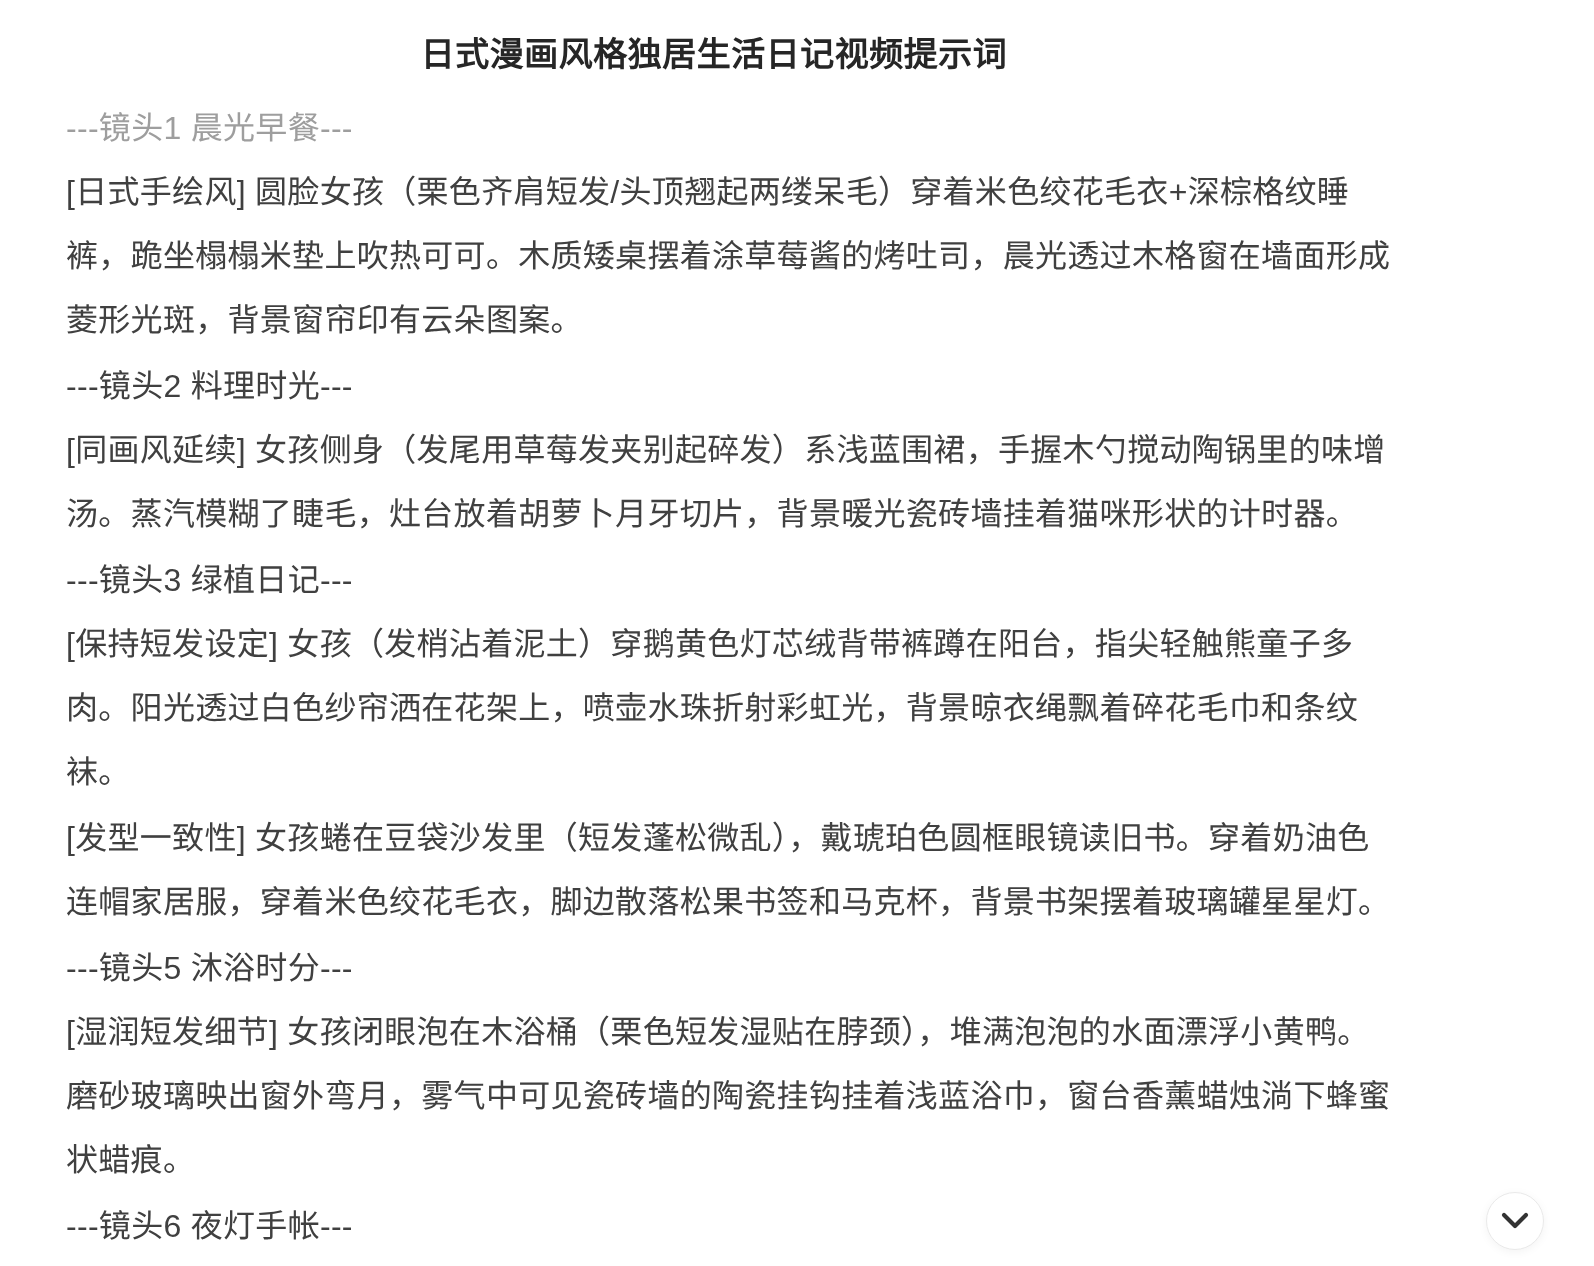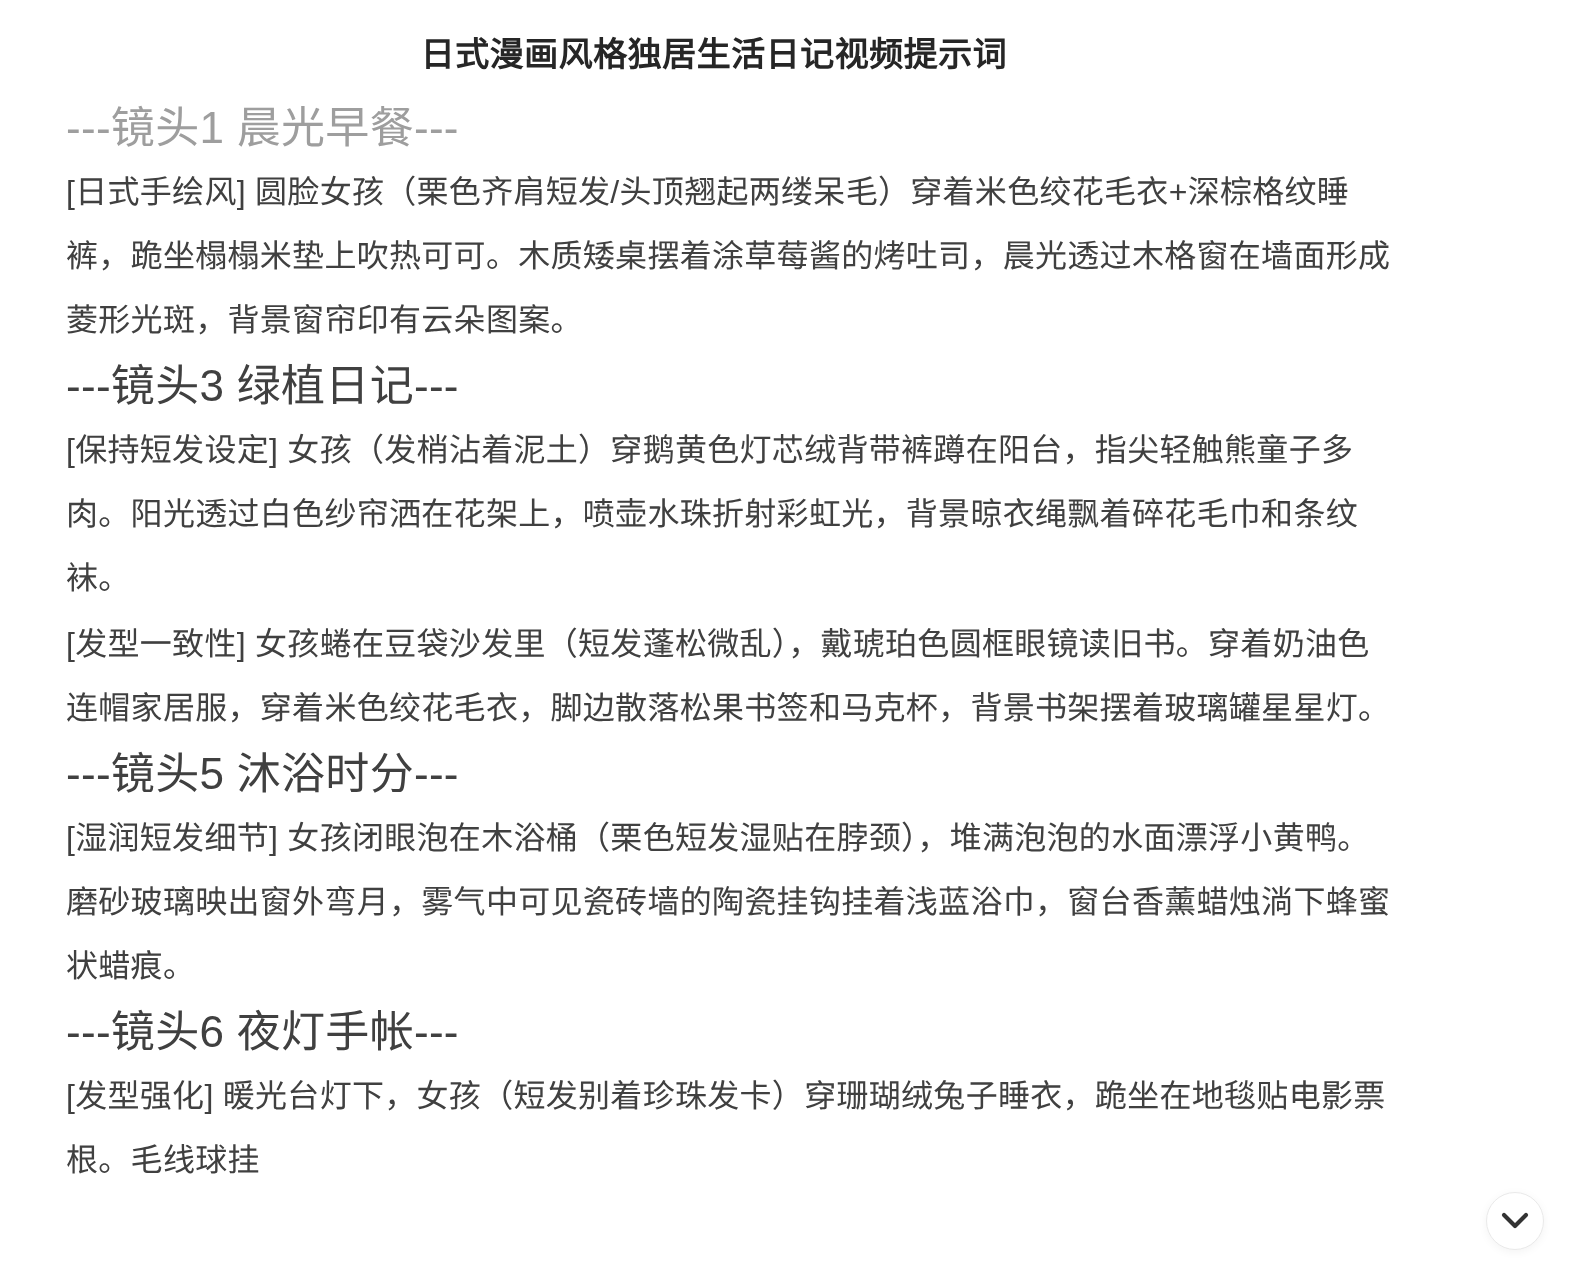--- a/index.html
+++ b/index.html
@@ -21,21 +21,21 @@
   .doc-title {
     font-size: 34px;
     font-weight: 700;
     color: #262626;
     text-align: center;
     line-height: 48px;
     margin: 0 50px 18px 0;
     letter-spacing: 0.5px;
   }
   .sec-header {
-    font-size: 44px;
+    font-size: 32px;
     line-height: 64px;
     color: #404040;
     letter-spacing: 0.3px;
     white-space: nowrap;
   }
   .sec-header.muted {
     color: #9e9e9e;
   }
   .sec-body {
     font-size: 32px;
@@ -74,20 +74,22 @@
   <div class="page">
 
     <h1 class="doc-title">日式漫画风格独居生活日记视频提示词</h1>
 
     <div class="section">
       <div class="sec-header muted">---镜头1 晨光早餐---</div>
       <p class="sec-body">[日式手绘风] 圆脸女孩（栗色齐肩短发/头顶翘起两缕呆毛）穿着米色绞花毛衣+深棕格纹睡裤，跪坐榻榻米垫上吹热可可。木质矮桌摆着涂草莓酱的烤吐司，晨光透过木格窗在墙面形成菱形光斑，背景窗帘印有云朵图案。</p>
     </div>
 
     <div class="section">
+      <div class="sec-header">---镜头2 料理时光---</div>
+      <p class="sec-body">[同画风延续] 女孩侧身（发尾用草莓发夹别起碎发）系浅蓝围裙，手握木勺搅动陶锅里的味增汤。蒸汽模糊了睫毛，灶台放着胡萝卜月牙切片，背景暖光瓷砖墙挂着猫咪形状的计时器。</p>
     </div>
 
     <div class="section">
       <div class="sec-header">---镜头3 绿植日记---</div>
       <p class="sec-body">[保持短发设定] 女孩（发梢沾着泥土）穿鹅黄色灯芯绒背带裤蹲在阳台，指尖轻触熊童子多肉。阳光透过白色纱帘洒在花架上，喷壶水珠折射彩虹光，背景晾衣绳飘着碎花毛巾和条纹袜。</p>
     </div>
 
     <div class="section">
       <p class="sec-body">[发型一致性] 女孩蜷在豆袋沙发里（短发蓬松微乱），戴琥珀色圆框眼镜读旧书。穿着奶油色连帽家居服，穿着米色绞花毛衣，脚边散落松果书签和马克杯，背景书架摆着玻璃罐星星灯。</p>
     </div>

